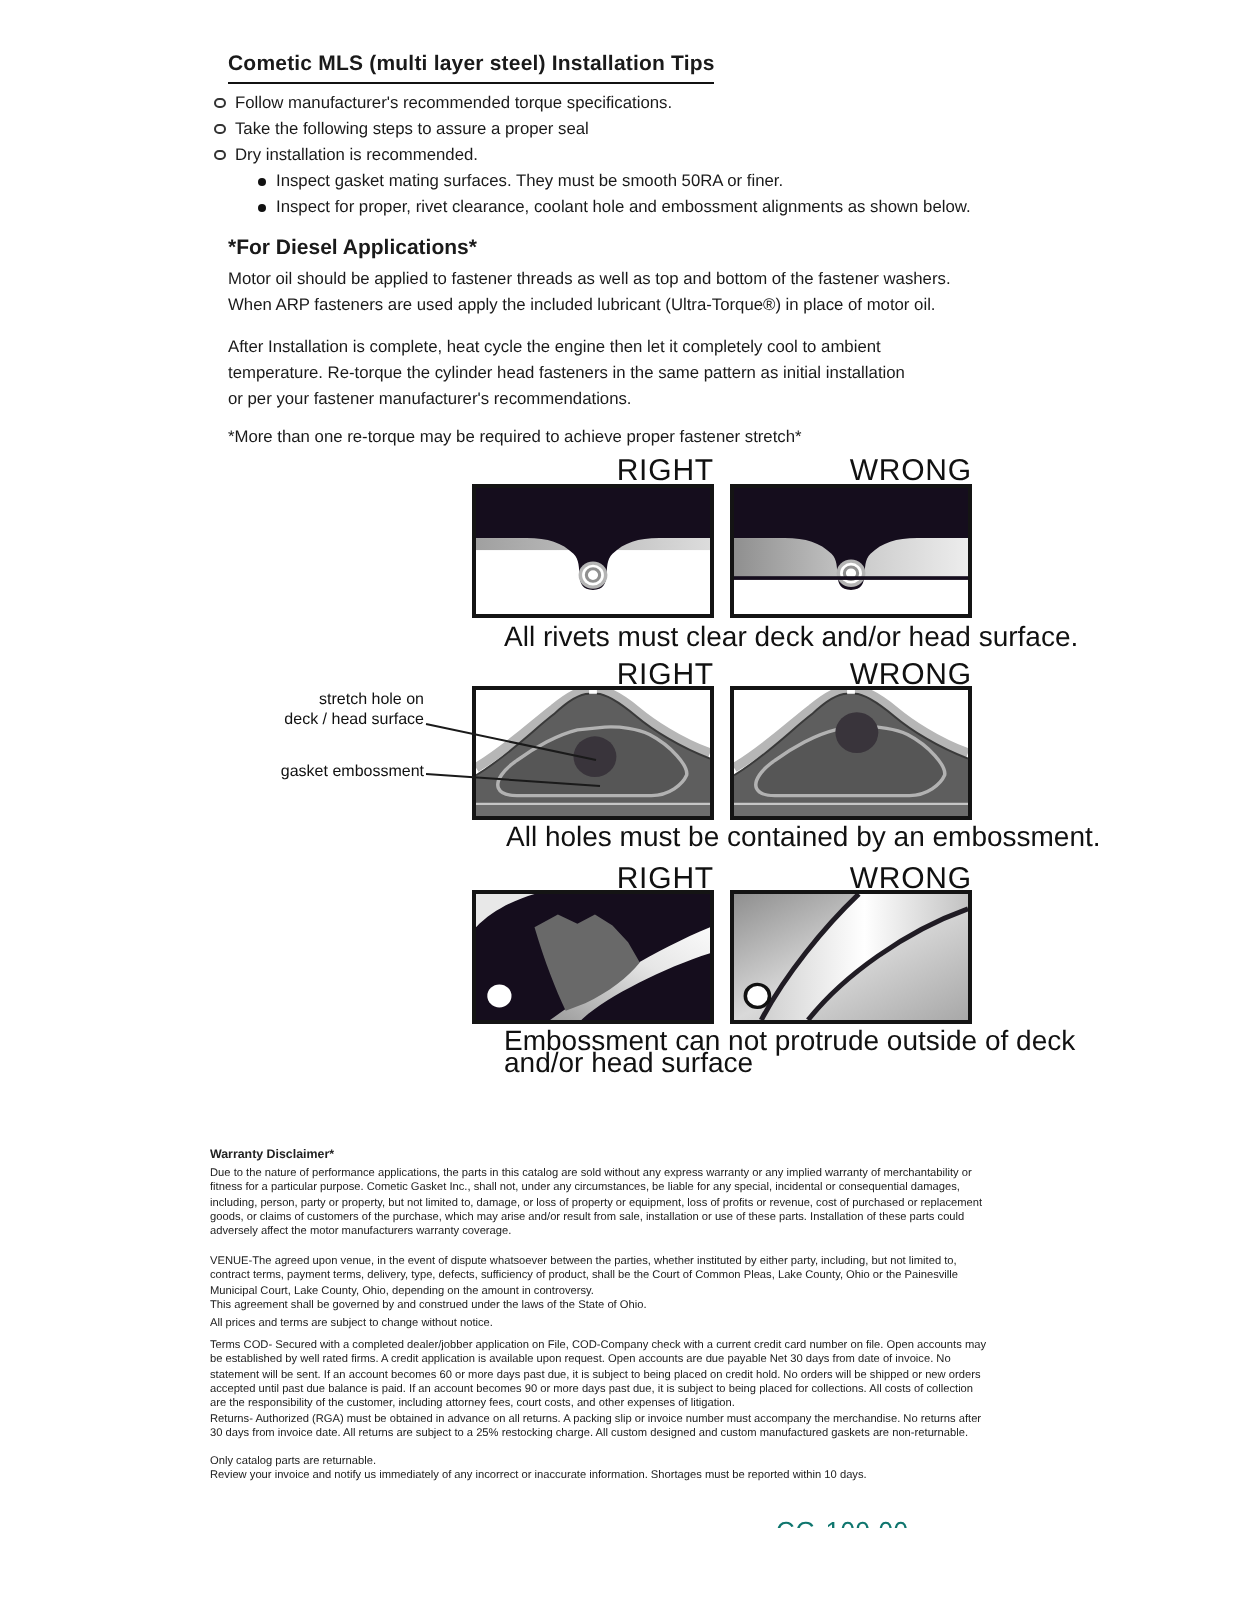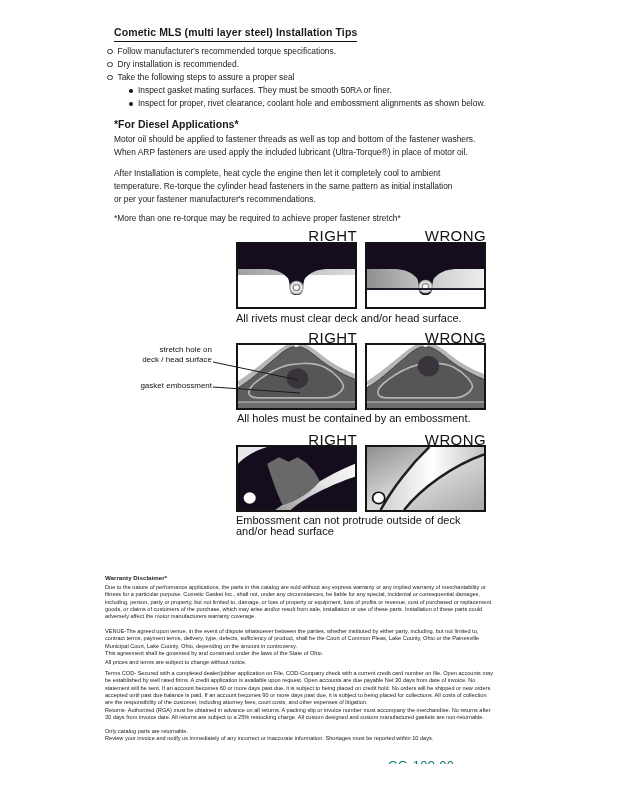--- a/index.html
+++ b/index.html
@@ -12,45 +12,45 @@
   .b-row{display:flex;align-items:center;}
   .b-row.sub{margin-left:22px;}
   .mk{flex:0 0 auto;display:inline-block;margin-right:5px;}
   .mk.circ{width:3.5px;height:3.5px;border:1px solid #333;border-radius:50%;}
   .mk.dot{width:4px;height:4px;background:#111;border-radius:50%;}
   .h2{font-size:10.5px;font-weight:bold;}
   .para{font-size:8.4px;line-height:13px;white-space:pre-line;width:420px;}
   .dlabel{width:121px;text-align:right;font-size:15px;letter-spacing:.4px;color:#111;}
   .dbox{width:117px;height:63px;border:2px solid #141414;background:#fff;}
   .dbox svg{display:block;width:117px;height:63px;}
-  .caption{font-size:11px;line-height:11px;white-space:pre-line;color:#111;}
+  .caption{font-size:14px;line-height:11px;white-space:pre-line;color:#111;margin-left:16px;}
   .ann{font-size:8px;line-height:9.5px;text-align:right;width:94px;white-space:pre-line;color:#111;}
   .disc{font-size:5.6px;line-height:7.3px;color:#222;white-space:pre-line;width:428px;}
   .disc-h{font-size:6.2px;font-weight:bold;color:#222;}
   .footer{font-size:13px;letter-spacing:.3px;color:#0f766e;}
 </style>
 </head>
 <body>
 
 <div id="page">
 
   <div class="abs title">Cometic MLS (multi layer steel) Installation Tips</div>
 
   <div class="abs bullets">
     <div class="b-row">
       <span class="mk circ"></span>
       <span>Follow manufacturer's recommended torque specifications.</span>
     </div>
     <div class="b-row">
       <span class="mk circ"></span>
-      <span>Dry installation is recommended.</span>
+      <span>Take the following steps to assure a proper seal</span>
     </div>
     <div class="b-row">
       <span class="mk circ"></span>
-      <span>Take the following steps to assure a proper seal</span>
+      <span>Dry installation is recommended.</span>
     </div>
     <div class="b-row sub">
       <span class="mk dot"></span>
       <span>Inspect gasket mating surfaces.  They must be smooth 50RA or finer.</span>
     </div>
     <div class="b-row sub">
       <span class="mk dot"></span>
       <span>Inspect for proper, rivet clearance, coolant hole and embossment alignments as shown below.</span>
     </div>
   </div>

